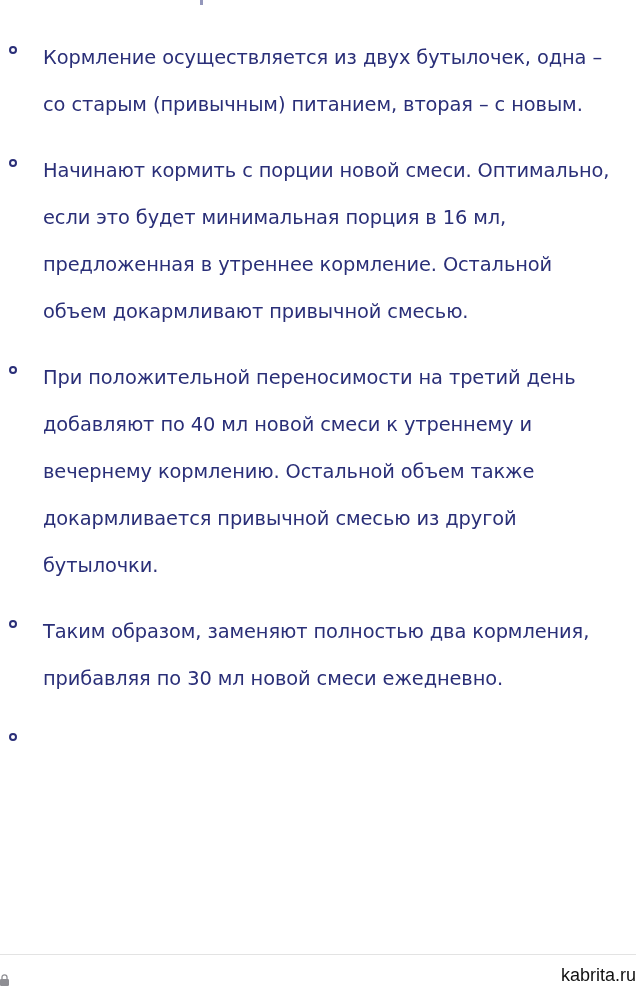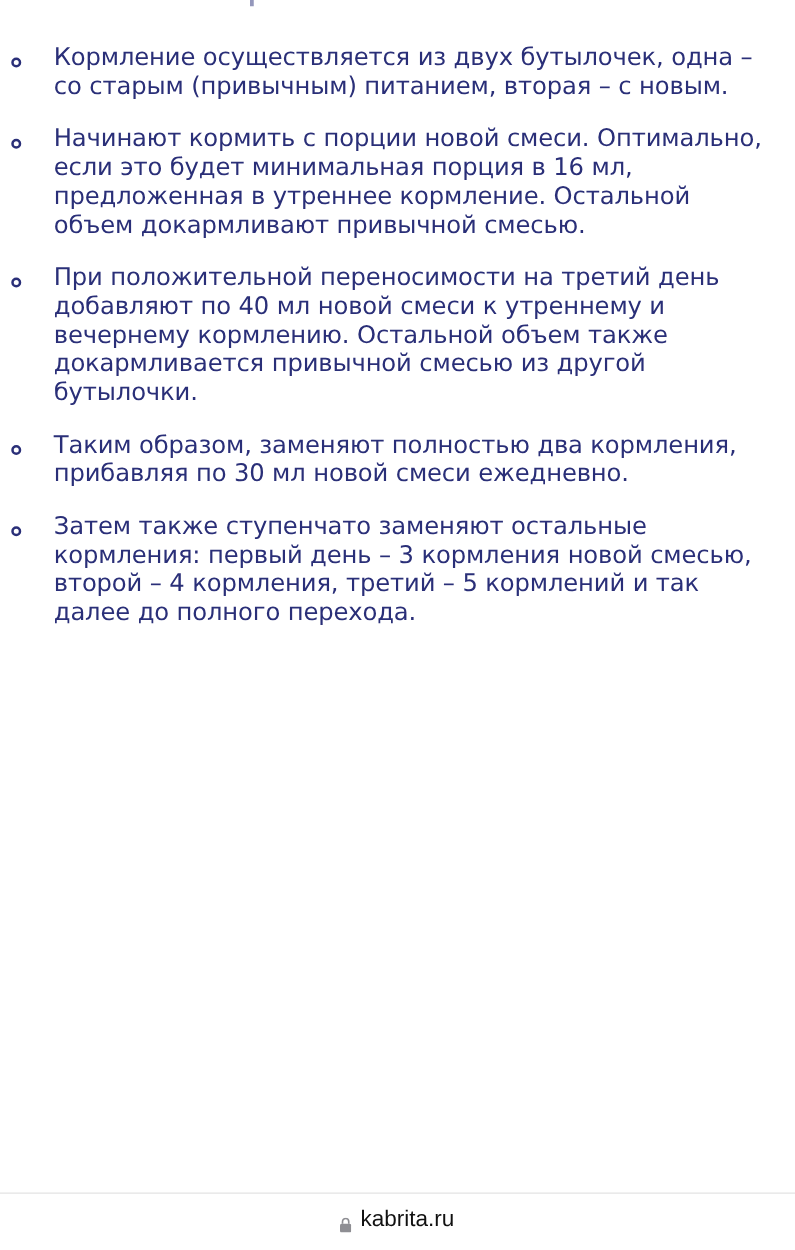--- a/index.html
+++ b/index.html
@@ -37,21 +37,21 @@
     top: 34px;
     left: 0;
     width: 636px;
   }
   ul.bullets li {
     position: relative;
     padding-left: 43px;
     padding-right: 20px;
     color: #2a2f78;
     font-size: 19.4px;
-    line-height: 23px;
+    line-height: 47px;
     letter-spacing: -0.1px;
     margin-bottom: 19px;
   }
   ul.bullets li .bullet {
     position: absolute;
     left: 9px;
     top: 12px;
     width: 8px;
     height: 8px;
     border: 2px solid #2a2f78;
@@ -61,21 +61,21 @@
   .address-bar {
     position: absolute;
     left: 0;
     top: 954px;
     width: 636px;
     height: 46px;
     background: #ffffff;
     border-top: 1px solid #e3e3e3;
     display: flex;
     align-items: center;
-    justify-content: center;
+    justify-content: space-between;
     padding-bottom: 4px;
     box-sizing: border-box;
   }
   .lock-icon {
     display: inline-block;
     width: 9px;
     height: 12px;
     margin-right: 7px;
     position: relative;
     top: 1px;
@@ -104,21 +104,20 @@
     <li>
       <span class="bullet"></span>
       <span>При положительной переносимости на третий день добавляют по 40 мл новой смеси к утреннему и вечернему кормлению. Остальной объем также докармливается привычной смесью из другой бутылочки.</span>
     </li>
     <li>
       <span class="bullet"></span>
       <span>Таким образом, заменяют полностью два кормления, прибавляя по 30 мл новой смеси ежедневно.</span>
     </li>
     <li>
       <span class="bullet"></span>
-      <span>Затем также ступенчато заменяют остальные кормления: первый день – 3 кормления новой смесью, второй – 4 кормления, третий – 5 кормлений и так далее до полного перехода.</span>
     </li>
   </ul>
 </div>
 
 <div class="address-bar">
   <span class="lock-icon">
     <svg width="9" height="12" viewBox="0 0 9 12">
       <path d="M2 5 V3.3 A2.5 2.5 0 0 1 7 3.3 V5" fill="none" stroke="#8e8e93" stroke-width="1.3"></path>
       <rect x="0" y="5" width="9" height="7" rx="1.2" fill="#8e8e93"></rect>
     </svg>

